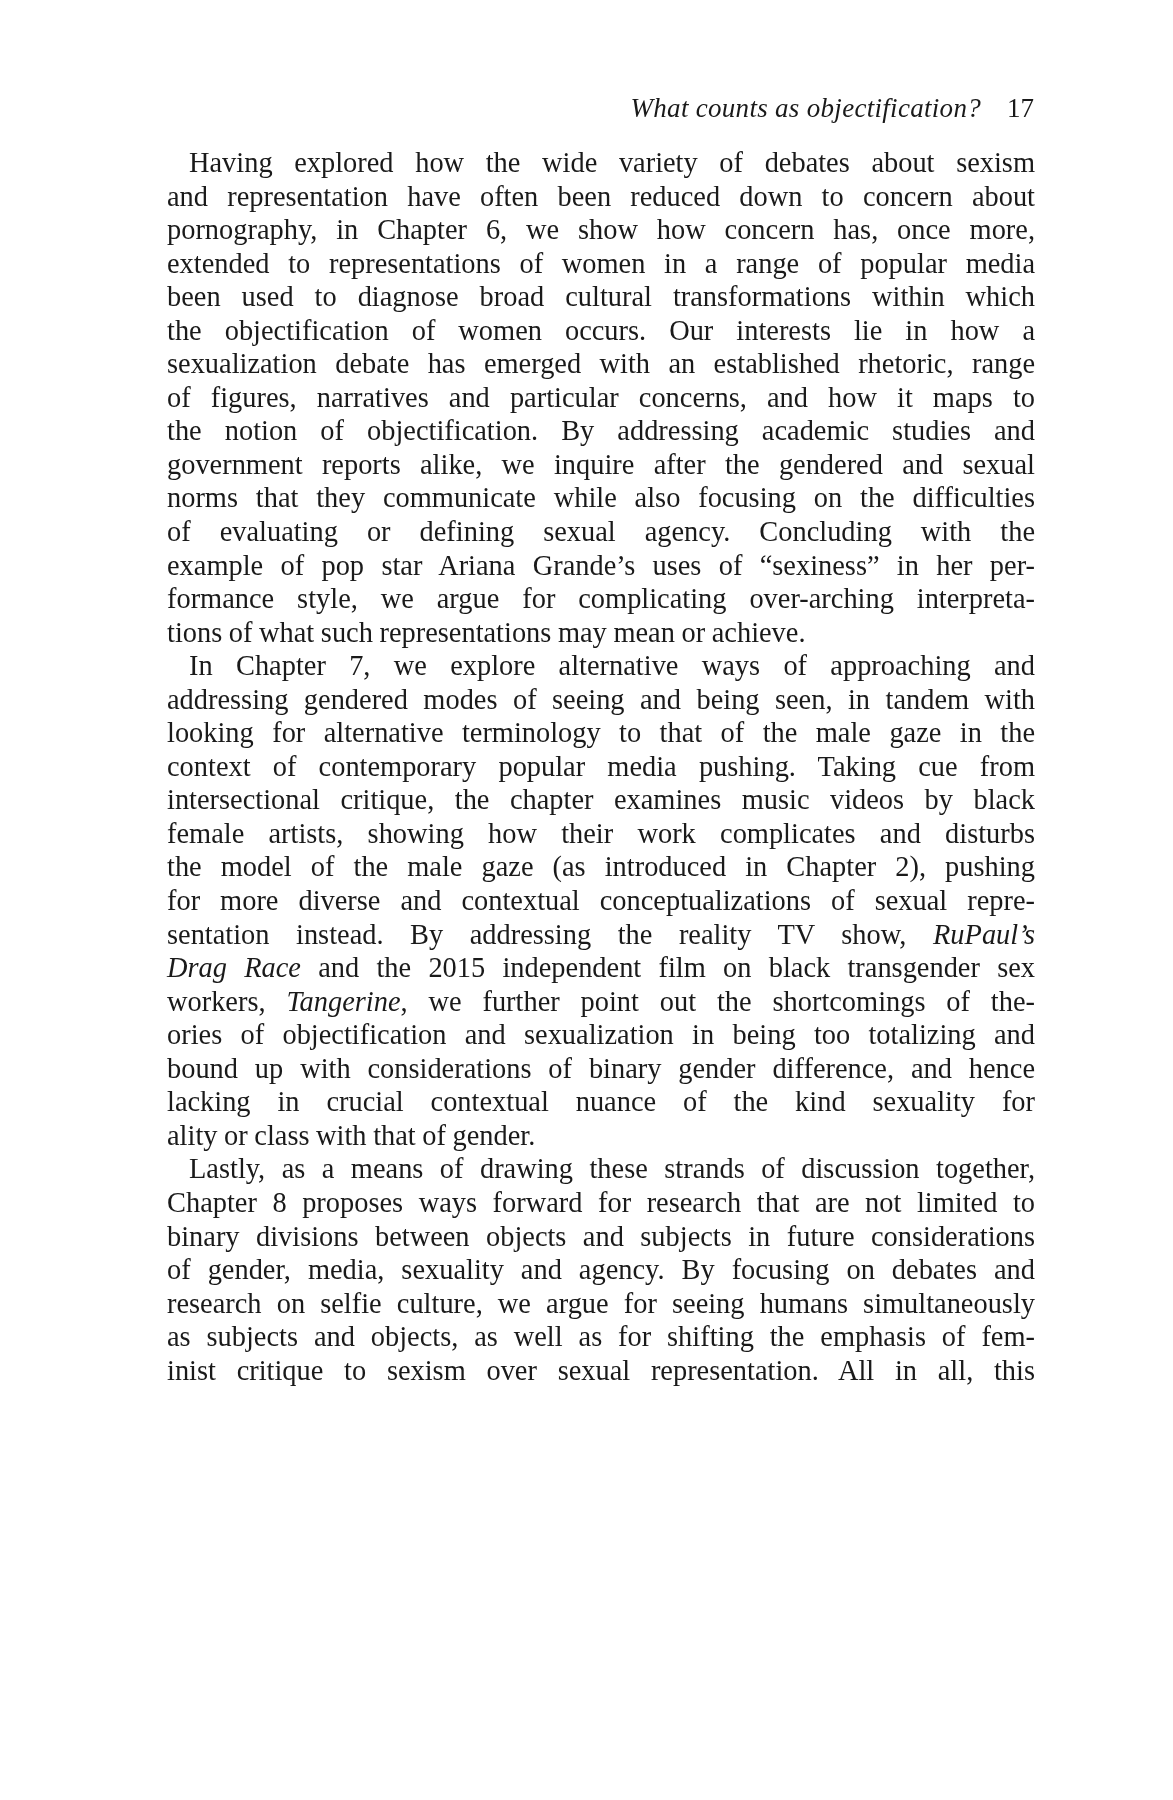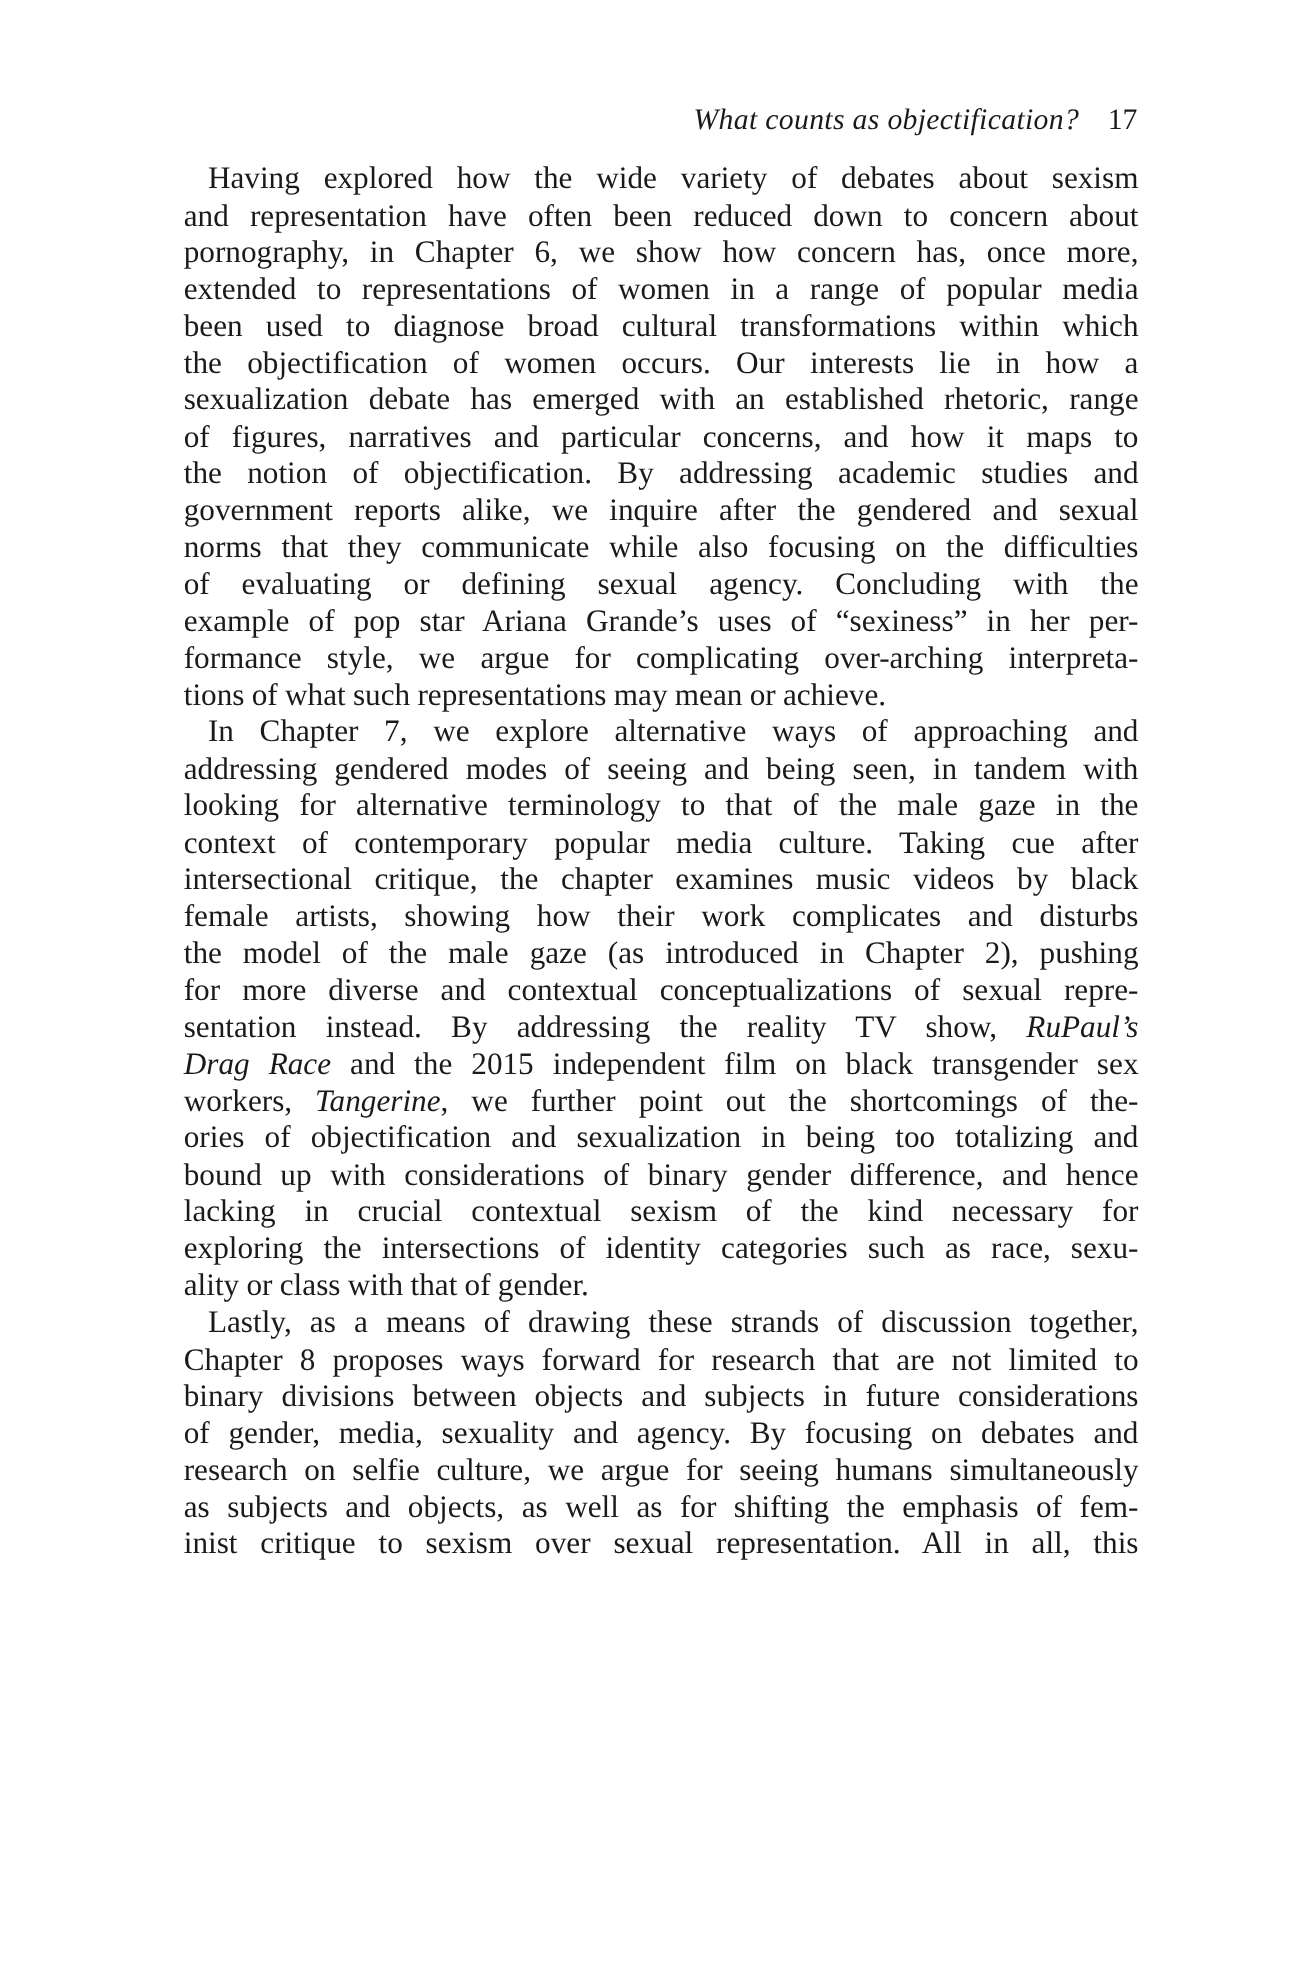--- a/index.html
+++ b/index.html
@@ -81,32 +81,31 @@
       <span class="line">norms that they communicate while also focusing on the difficulties</span>
       <span class="line">of evaluating or defining sexual agency. Concluding with the</span>
       <span class="line">example of pop star Ariana Grande’s uses of “sexiness” in her per-</span>
       <span class="line">formance style, we argue for complicating over-arching interpreta-</span>
       <span class="line last">tions of what such representations may mean or achieve.</span>
     </div>
     <div>
       <span class="line indent">In Chapter 7, we explore alternative ways of approaching and</span>
       <span class="line">addressing gendered modes of seeing and being seen, in tandem with</span>
       <span class="line">looking for alternative terminology to that of the male gaze in the</span>
-      <span class="line">context of contemporary popular media culture. Taking cue after</span>
+      <span class="line">context of contemporary popular media pushing. Taking cue from</span>
       <span class="line">intersectional critique, the chapter examines music videos by black</span>
       <span class="line">female artists, showing how their work complicates and disturbs</span>
       <span class="line">the model of the male gaze (as introduced in Chapter 2), pushing</span>
       <span class="line">for more diverse and contextual conceptualizations of sexual repre-</span>
       <span class="line">sentation instead. By addressing the reality TV show, <i>RuPaul’s</i></span>
       <span class="line"><i>Drag Race</i> and the 2015 independent film on black transgender sex</span>
       <span class="line">workers, <i>Tangerine</i>, we further point out the shortcomings of the-</span>
       <span class="line">ories of objectification and sexualization in being too totalizing and</span>
       <span class="line">bound up with considerations of binary gender difference, and hence</span>
-      <span class="line">lacking in crucial contextual sexism of the kind necessary for</span>
-      <span class="line">exploring the intersections of identity categories such as race, sexu-</span>
+      <span class="line">lacking in crucial contextual nuance of the kind sexuality for</span>
       <span class="line last">ality or class with that of gender.</span>
     </div>
     <div>
       <span class="line indent">Lastly, as a means of drawing these strands of discussion together,</span>
       <span class="line">Chapter 8 proposes ways forward for research that are not limited to</span>
       <span class="line">binary divisions between objects and subjects in future considerations</span>
       <span class="line">of gender, media, sexuality and agency. By focusing on debates and</span>
       <span class="line">research on selfie culture, we argue for seeing humans simultaneously</span>
       <span class="line">as subjects and objects, as well as for shifting the emphasis of fem-</span>
       <span class="line">inist critique to sexism over sexual representation. All in all, this</span>

